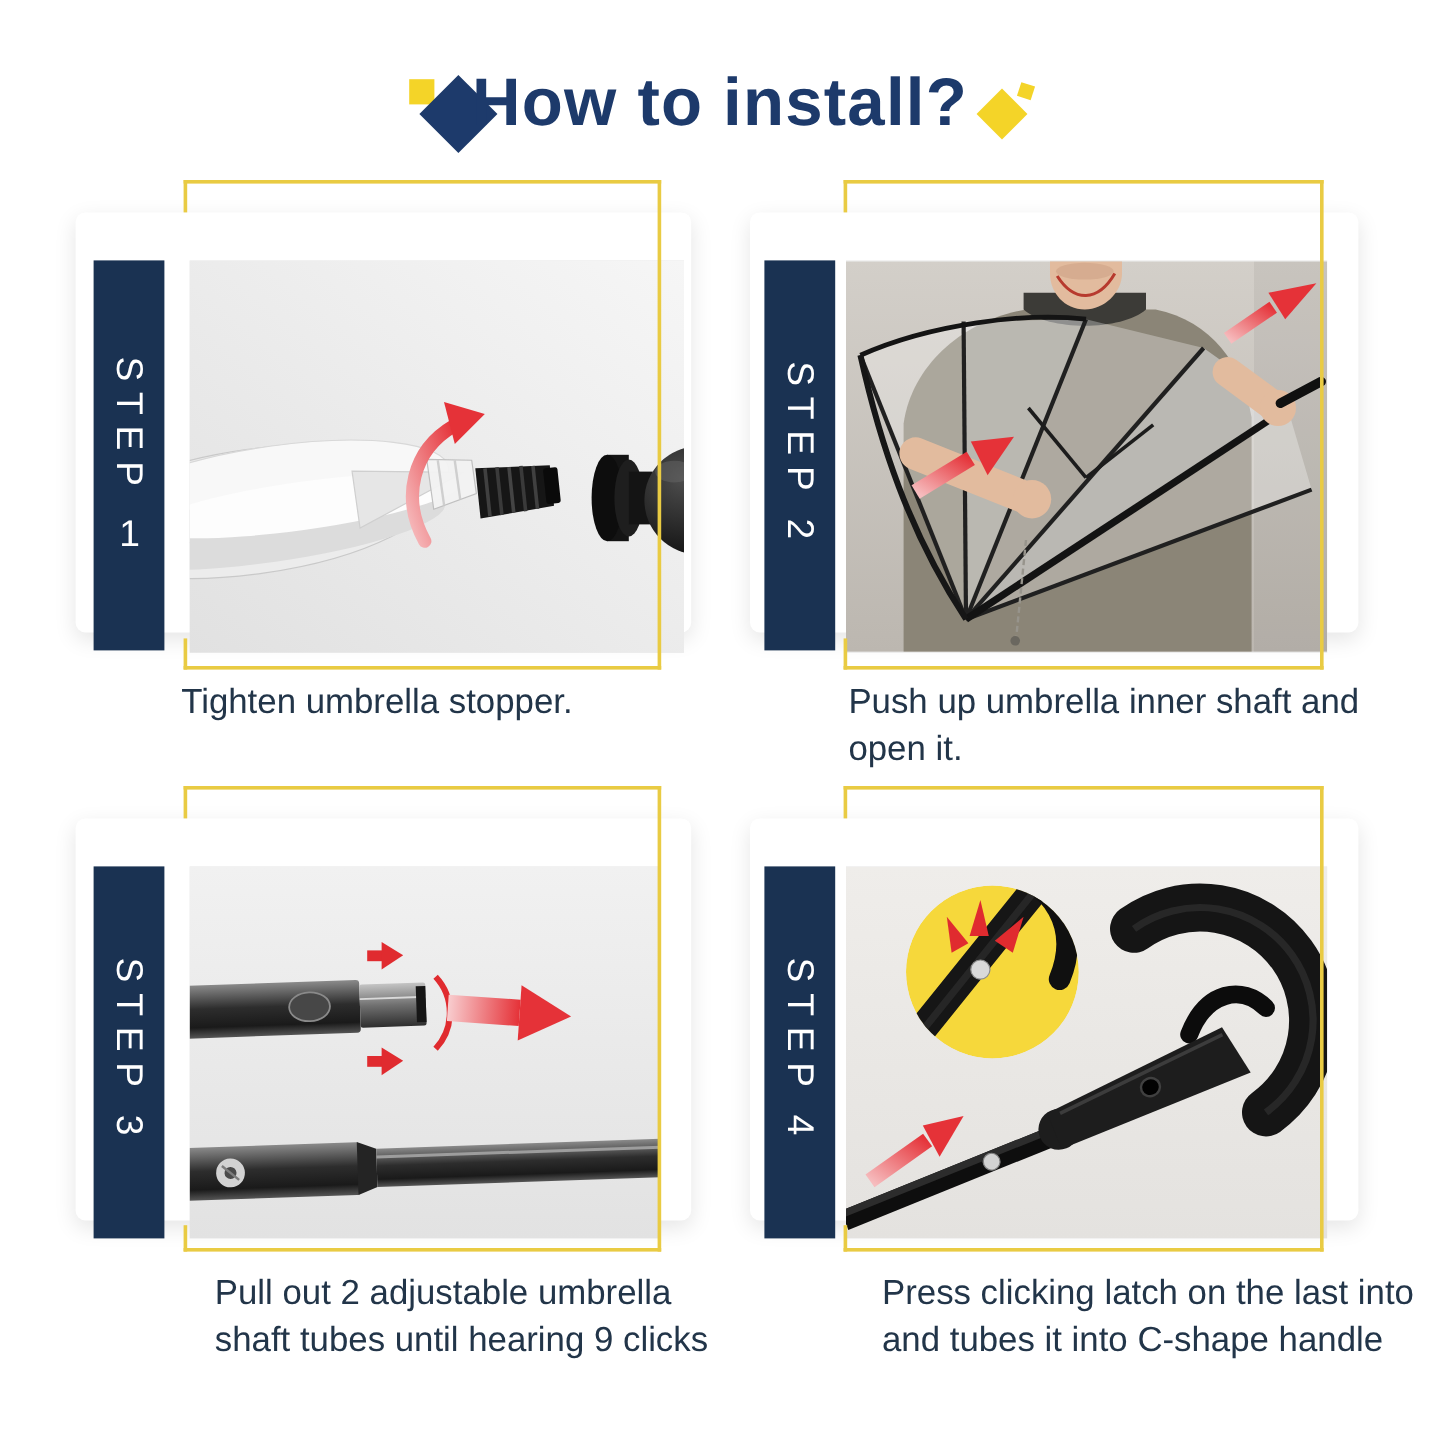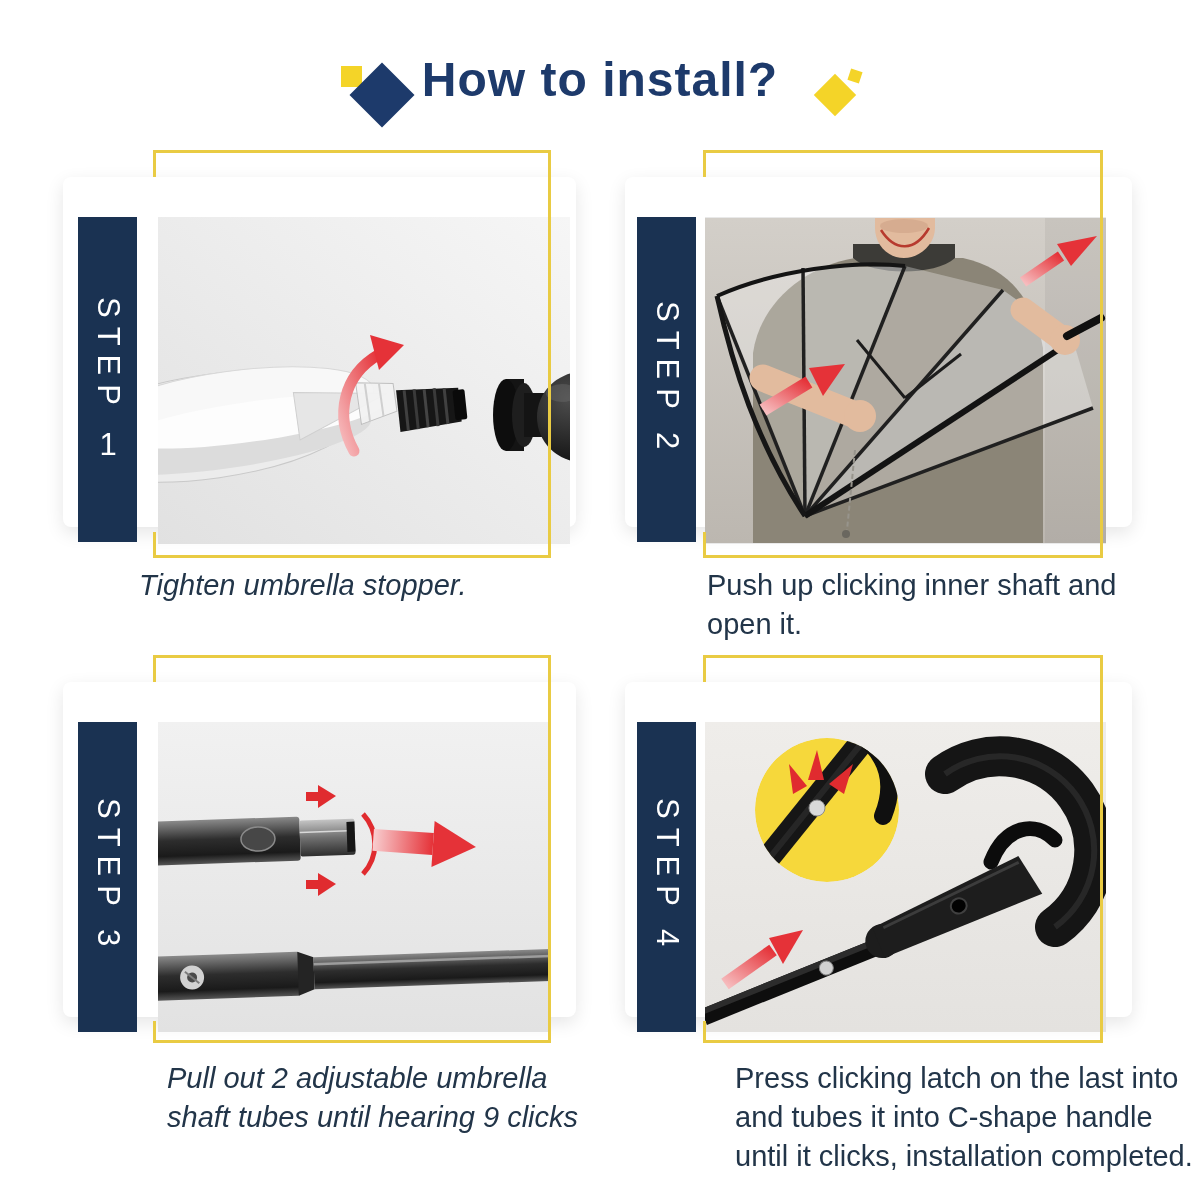--- a/index.html
+++ b/index.html
@@ -6,21 +6,21 @@
     --navy:#1a3252; --title-navy:#1d3a6b; --gold:#e9cb43;
     --bright-yellow:#f4d428; --red:#e63238; --ink:#223549;
   }
   *{margin:0;padding:0;box-sizing:border-box;}
   html,body{background:#ffffff;}
   .page{position:relative;width:1200px;height:1200px;background:#fff;overflow:hidden;
         font-family:"Liberation Sans",sans-serif;}
 
   
   .title{position:absolute;left:0;right:0;top:52px;text-align:center;
-         font-size:48px;font-weight:bold;letter-spacing:1px;color:var(--title-navy);}
+         font-size:56px;font-weight:bold;letter-spacing:1px;color:var(--title-navy);}
   .deco{position:absolute;}
   .deco-sq-left{left:341px;top:66px;width:21px;height:21px;background:var(--bright-yellow);}
   .deco-dia-navy{left:359px;top:72px;width:46px;height:46px;background:var(--title-navy);transform:rotate(45deg);}
   .deco-dia-gold{left:820px;top:80px;width:30px;height:30px;background:var(--bright-yellow);transform:rotate(45deg);}
   .deco-sq-right{left:849px;top:70px;width:12px;height:12px;background:var(--bright-yellow);transform:rotate(18deg);}
 
   
   .panel{position:absolute;}
   .p1{left:63px;top:150px;width:513px;height:505px;}
   .p2{left:625px;top:150px;width:507px;height:505px;}
@@ -61,21 +61,21 @@
   .p1 .frame,.p2 .frame{height:408px;}
   .p3 .frame,.p4 .frame{height:388px;}
   .stub{position:absolute;width:3px;background:var(--gold);z-index:6;pointer-events:none;}
   .p1 .stub,.p3 .stub{left:90px;}
   .p2 .stub,.p4 .stub{left:78px;}
   .stub-top{top:0;height:27px;}
   .p1 .stub-bottom,.p2 .stub-bottom{top:382px;height:26px;}
   .p3 .stub-bottom,.p4 .stub-bottom{top:366px;height:22px;}
 
   .caption{position:absolute;color:var(--ink);font-size:29px;line-height:39px;}
-  .p1 .caption,.p3 .caption{left:76px;font-style:italic;}
+  .p1 .caption,.p3 .caption{left:88px;}
   .p2 .caption,.p4 .caption{left:82px;}
   .p1 .caption,.p2 .caption{top:416px;}
   .p3 .caption,.p4 .caption{top:404px;margin-left:28px;}
   .cap-line{display:block;white-space:nowrap;}
 </style>
 </head>
 <body>
 
 <div class="page">
 
@@ -213,21 +213,21 @@
             <path d="M 58,192 L 104,164" stroke="url(#rg2)" stroke-width="13" fill="none"></path>
             <polygon points="140,146 104,150 118,178" fill="#e53238"></polygon>
           </g>
         </svg>
       </div>
     </div>
     <div class="frame"></div>
     <i class="stub stub-top"></i>
     <i class="stub stub-bottom"></i>
     <p class="caption">
-      <span class="cap-line">Push up clicking inner shaft and</span>
+      <span class="cap-line">Push up umbrella inner shaft and</span>
       <span class="cap-line">open it.</span>
     </p>
   </section>
 
   <section class="panel p3">
     <div class="card">
       <div class="band">
         <span class="band-text"><span>STEP</span><span class="num">3</span></span>
       </div>
       <div class="photo">
@@ -348,17 +348,16 @@
           </g>
         </svg>
       </div>
     </div>
     <div class="frame"></div>
     <i class="stub stub-top"></i>
     <i class="stub stub-bottom"></i>
     <p class="caption">
       <span class="cap-line">Press clicking latch on the last into</span>
       <span class="cap-line">and tubes it into C-shape handle</span>
-      <span class="cap-line">until it clicks, installation completed.</span>
     </p>
   </section>
 
 </div>
 
 </body></html>

